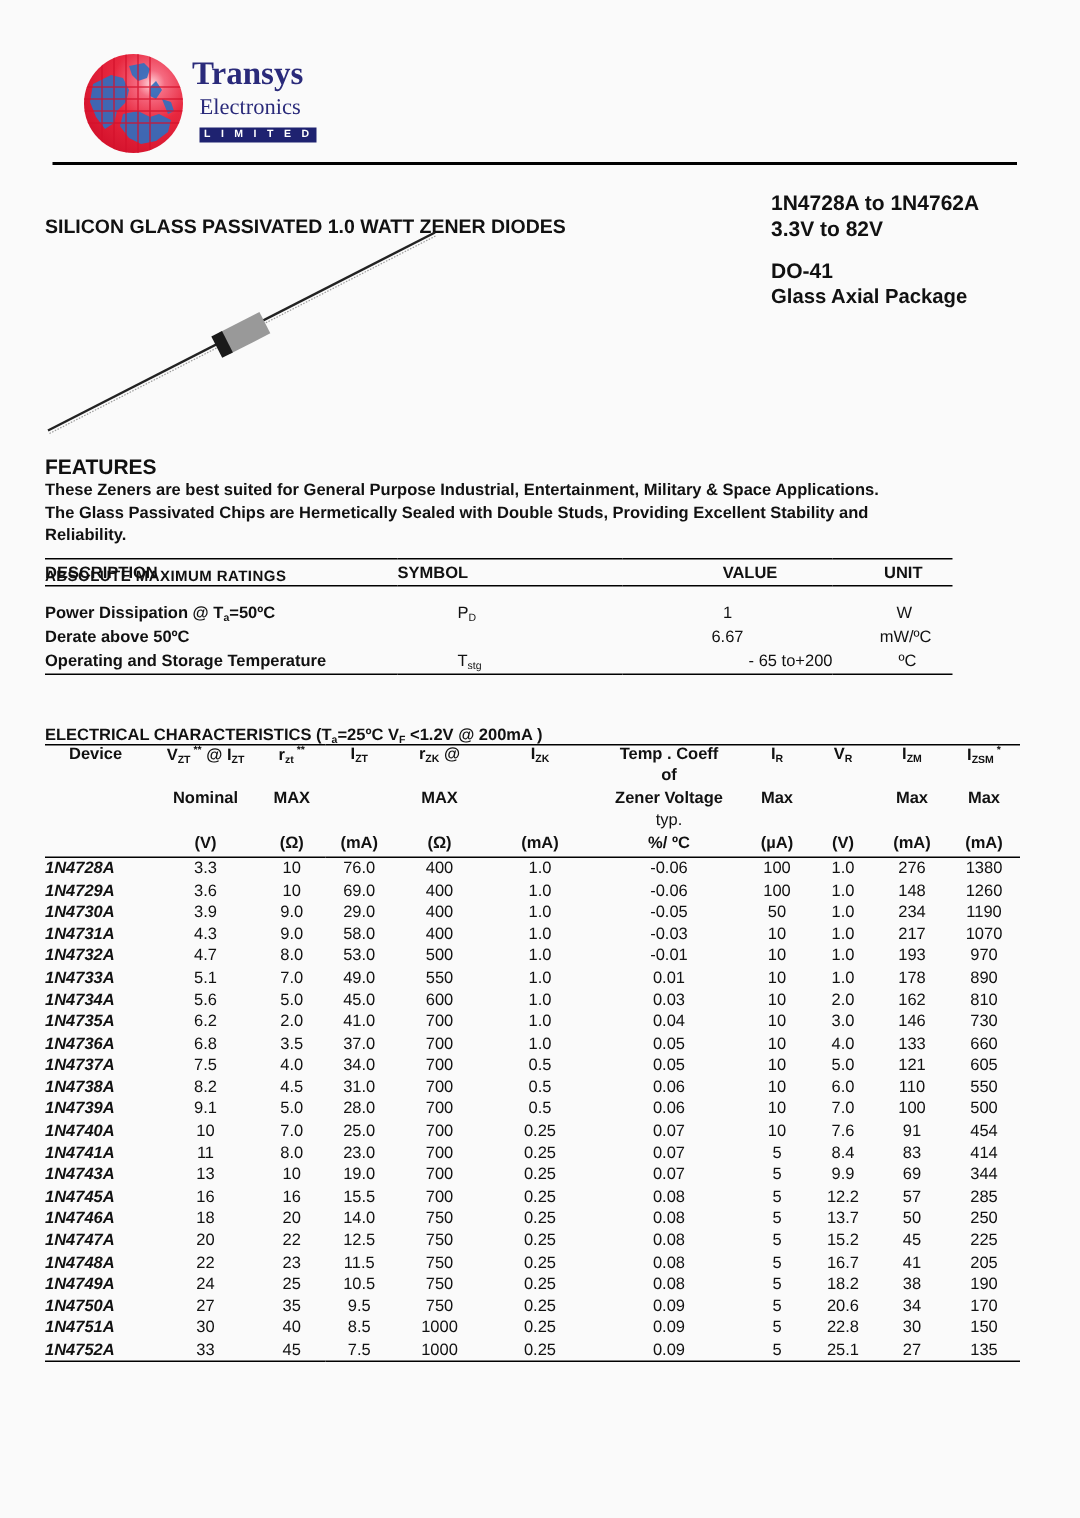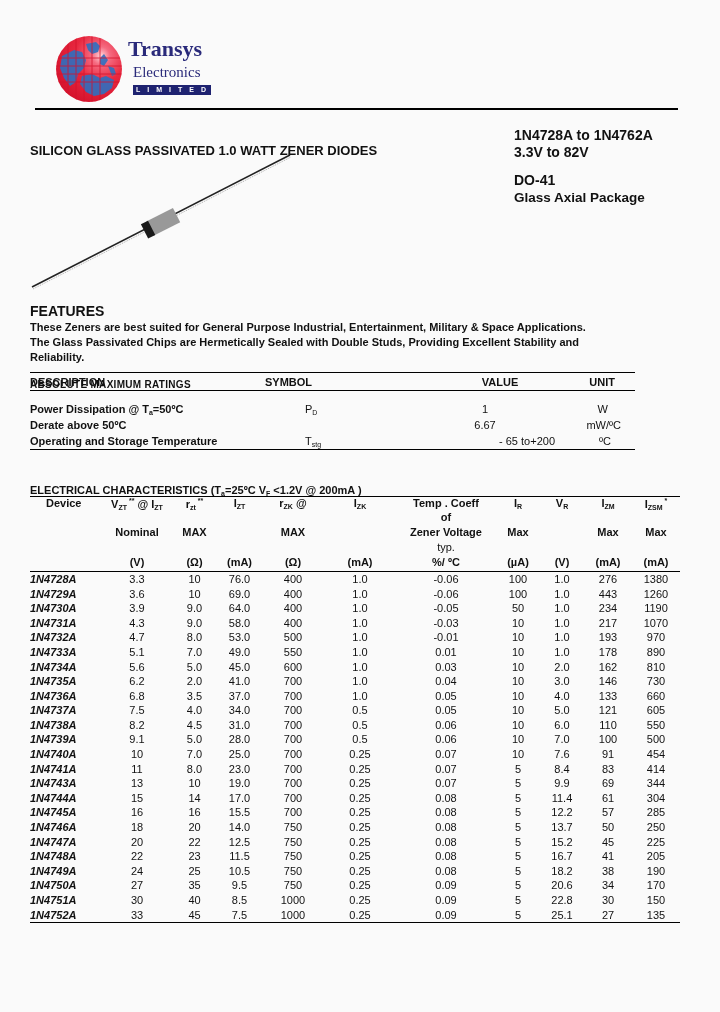--- a/index.html
+++ b/index.html
@@ -237,28 +237,28 @@
       <tr>
         <td class="dev">1N4729A</td>
         <td>3.6</td>
         <td>10</td>
         <td>69.0</td>
         <td>400</td>
         <td>1.0</td>
         <td>-0.06</td>
         <td>100</td>
         <td>1.0</td>
-        <td>443</td>
+        <td>148</td>
         <td>1260</td>
       </tr>
       <tr>
         <td class="dev">1N4730A</td>
         <td>3.9</td>
         <td>9.0</td>
-        <td>64.0</td>
+        <td>29.0</td>
         <td>400</td>
         <td>1.0</td>
         <td>-0.05</td>
         <td>50</td>
         <td>1.0</td>
         <td>234</td>
         <td>1190</td>
       </tr>
       <tr>
         <td class="dev">1N4731A</td>
@@ -408,33 +408,20 @@
         <td>13</td>
         <td>10</td>
         <td>19.0</td>
         <td>700</td>
         <td>0.25</td>
         <td>0.07</td>
         <td>5</td>
         <td>9.9</td>
         <td>69</td>
         <td>344</td>
-      </tr>
-      <tr>
-        <td class="dev">1N4744A</td>
-        <td>15</td>
-        <td>14</td>
-        <td>17.0</td>
-        <td>700</td>
-        <td>0.25</td>
-        <td>0.08</td>
-        <td>5</td>
-        <td>11.4</td>
-        <td>61</td>
-        <td>304</td>
       </tr>
       <tr>
         <td class="dev">1N4745A</td>
         <td>16</td>
         <td>16</td>
         <td>15.5</td>
         <td>700</td>
         <td>0.25</td>
         <td>0.08</td>
         <td>5</td>

